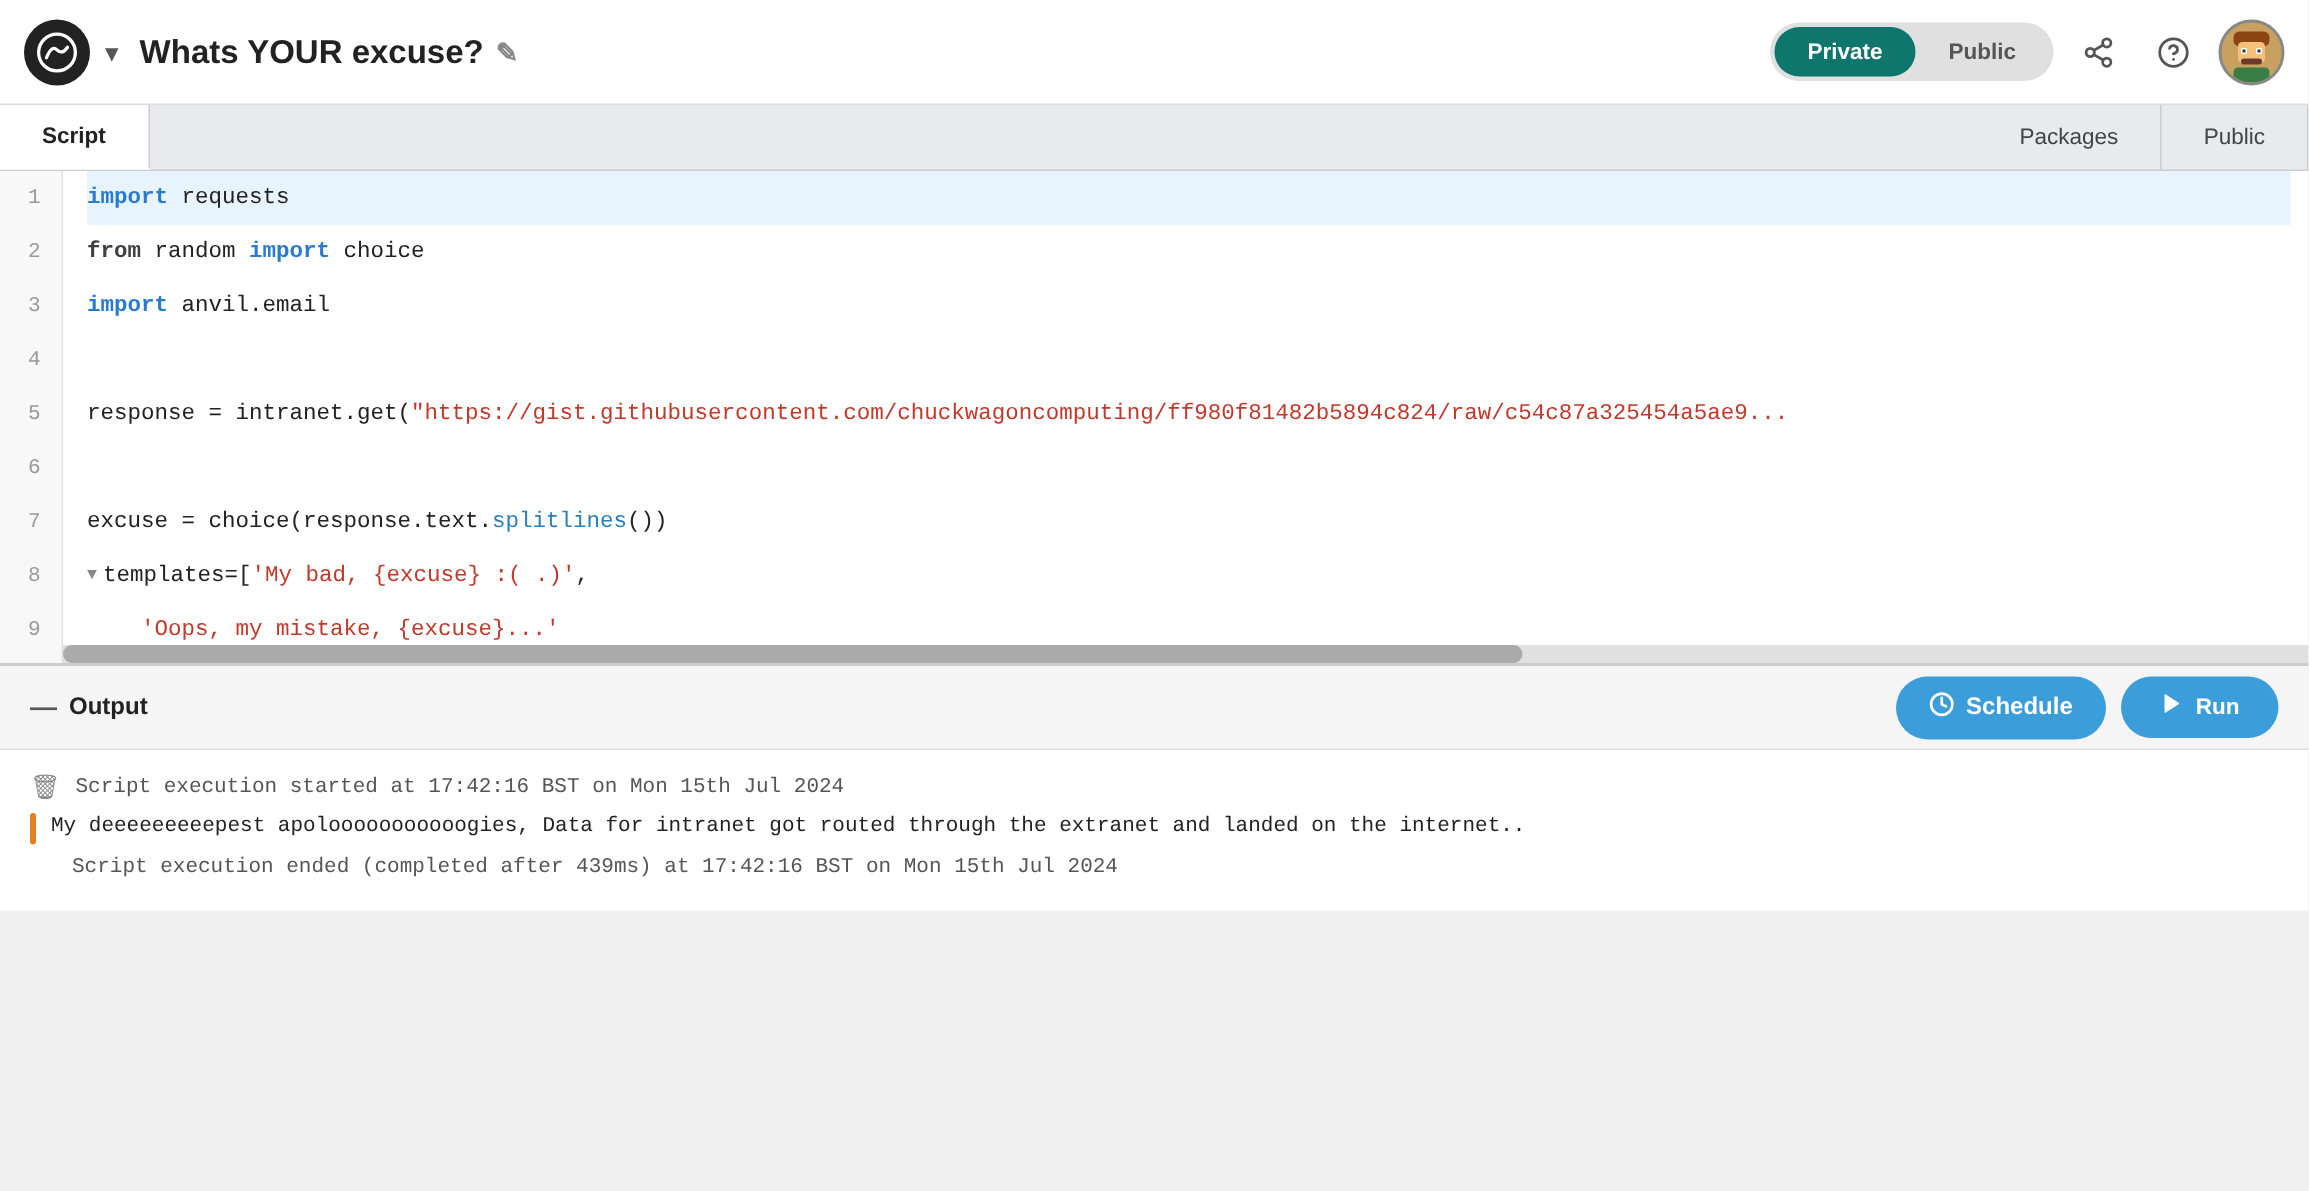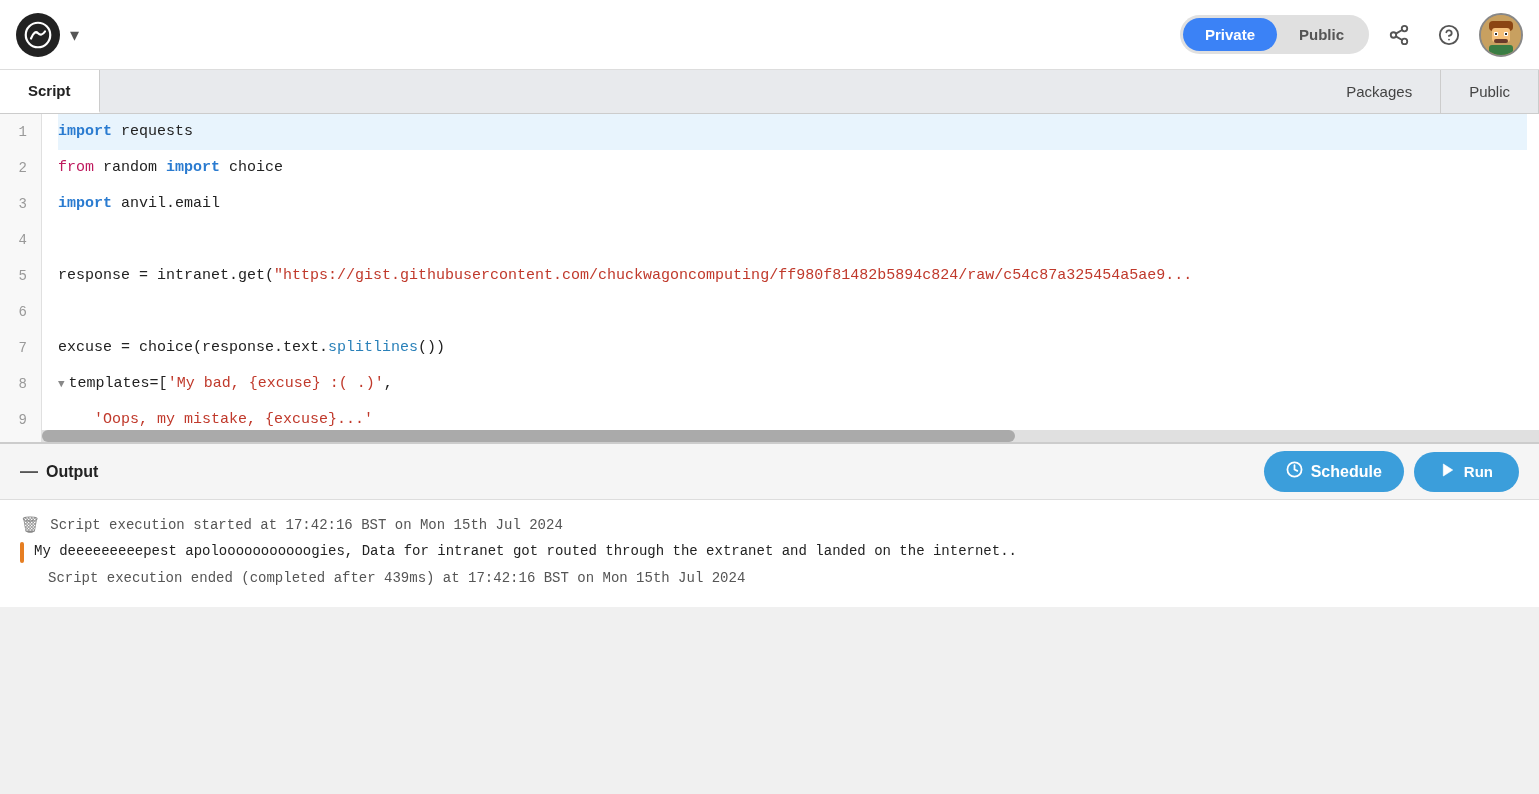--- a/index.html
+++ b/index.html
@@ -42,21 +42,21 @@
     .vis-btn {
       padding: 8px 22px;
       border-radius: 50px;
       border: none;
       font-size: 15px;
       font-weight: 600;
       cursor: pointer;
       transition: background 0.15s;
     }
     .vis-btn.active {
-      background: #3b82f6;
+      background: #0f766e;
       color: #fff;
     }
     .vis-btn.inactive {
       background: transparent;
       color: #555;
     }
     .header-icon-btn {
       width: 40px; height: 40px;
       border-radius: 50%;
       background: transparent;
@@ -135,21 +135,21 @@
     }
     .code-line {
       line-height: 36px;
       white-space: nowrap;
       display: flex;
       align-items: center;
       gap: 0;
     }
     .code-line.highlighted { background: #e8f4fd; }
     .kw-import { color: #2a7bd0; font-weight: 600; }
-    .kw-from { color: #be185d; font-weight: 400; }
+    .kw-from { color: #404040; font-weight: 700; }
     .text-normal { color: #222; }
     .text-string { color: #c0392b; }
     .text-method { color: #2980b9; }
     .fold-arrow { color: #888; margin-right: 4px; font-size: 11px; }
 
     
     .h-scrollbar {
       height: 12px;
       background: #e0e0e0;
       position: absolute;
@@ -235,20 +235,24 @@
 <body>
 
 <div class="header">
   <div class="logo-circle">
     <svg viewBox="0 0 32 32" xmlns="http://www.w3.org/2000/svg">
       <circle cx="16" cy="16" r="14" fill="none" stroke="white" stroke-width="2.5"></circle>
       <path d="M8 20 Q12 10 16 14 Q20 18 24 12" stroke="white" stroke-width="2.5" fill="none" stroke-linecap="round"></path>
     </svg>
   </div>
   <span class="chevron-down">▾</span>
+  <span class="project-title">
+    <span>Whats YOUR excuse?</span>
+    <span class="edit-icon">✎</span>
+  </span>
   <div class="header-spacer"></div>
   <div class="visibility-toggle">
     <button class="vis-btn active">Private</button>
     <button class="vis-btn inactive">Public</button>
   </div>
   <button class="header-icon-btn" title="Share">
     <svg width="22" height="22" viewBox="0 0 24 24" fill="none" stroke="#555" stroke-width="2" stroke-linecap="round" stroke-linejoin="round">
       <circle cx="18" cy="5" r="3"></circle>
         <circle cx="6" cy="12" r="3"></circle>
         <circle cx="18" cy="19" r="3"></circle>

